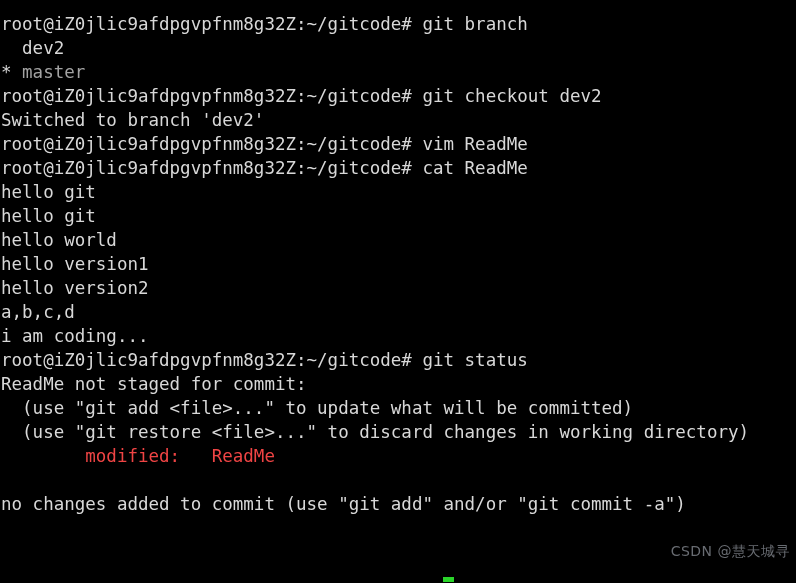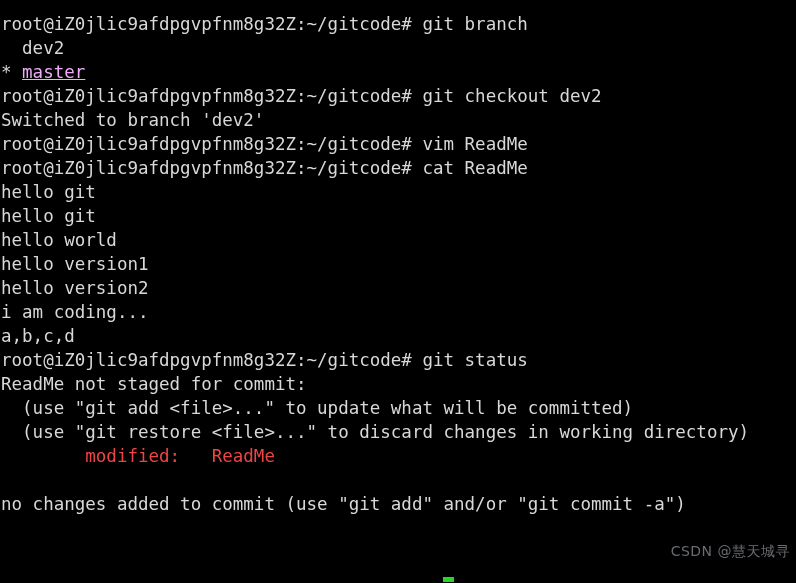--- a/index.html
+++ b/index.html
@@ -35,21 +35,21 @@
     line-height: 24px;
     white-space: pre;
     font-size: 17.5px;
     letter-spacing: 0px;
     color: #d8d8d8;
     padding-left: 1px;
     font-family: "DejaVu Sans Mono", "Liberation Mono", monospace;
   }
   .seg { white-space: pre; }
   .c-default { color: #d8d8d8; }
-  .c-green  { color: #f0abfc; text-decoration: underline; }
+  .c-green  { color: #a3a3a3; }
   .c-red    { color: #ef4444; }
 
   
   #cursor {
     position: absolute;
     left: 443px;
     top: 577px;
     width: 11px;
     height: 5px;
     background: #2ad52a;
@@ -79,22 +79,22 @@
       <div class="line"><span class="seg c-default">* </span><span class="seg c-green">master</span></div>
       <div class="line"><span class="seg c-default">root@iZ0jlic9afdpgvpfnm8g32Z:~/gitcode# </span><span class="seg c-default">git checkout dev2</span></div>
       <div class="line"><span class="seg c-default">Switched to branch 'dev2'</span></div>
       <div class="line"><span class="seg c-default">root@iZ0jlic9afdpgvpfnm8g32Z:~/gitcode# </span><span class="seg c-default">vim ReadMe</span></div>
       <div class="line"><span class="seg c-default">root@iZ0jlic9afdpgvpfnm8g32Z:~/gitcode# </span><span class="seg c-default">cat ReadMe</span></div>
       <div class="line"><span class="seg c-default">hello git</span></div>
       <div class="line"><span class="seg c-default">hello git</span></div>
       <div class="line"><span class="seg c-default">hello world</span></div>
       <div class="line"><span class="seg c-default">hello version1</span></div>
       <div class="line"><span class="seg c-default">hello version2</span></div>
+      <div class="line"><span class="seg c-default">a,b,c,d</span></div>
       <div class="line"><span class="seg c-default">i am coding...</span></div>
-      <div class="line"><span class="seg c-default">a,b,c,d</span></div>
       <div class="line"><span class="seg c-default">root@iZ0jlic9afdpgvpfnm8g32Z:~/gitcode# </span><span class="seg c-default">git status</span></div>
       <div class="line"><span class="seg c-default">ReadMe not staged for commit:</span></div>
       <div class="line"><span class="seg c-default">  (use "git add &lt;file&gt;..." to update what will be committed)</span></div>
       <div class="line"><span class="seg c-default">  (use "git restore &lt;file&gt;..." to discard changes in working directory)</span></div>
       <div class="line"><span class="seg c-red">        modified:   ReadMe</span></div>
       <div class="line"><span class="seg c-default"></span></div>
       <div class="line"><span class="seg c-default">no changes added to commit (use "git add" and/or "git commit -a")</span></div>
     </div>
   <div id="cursor"></div>
   <div id="watermark">CSDN @慧天城寻</div>

